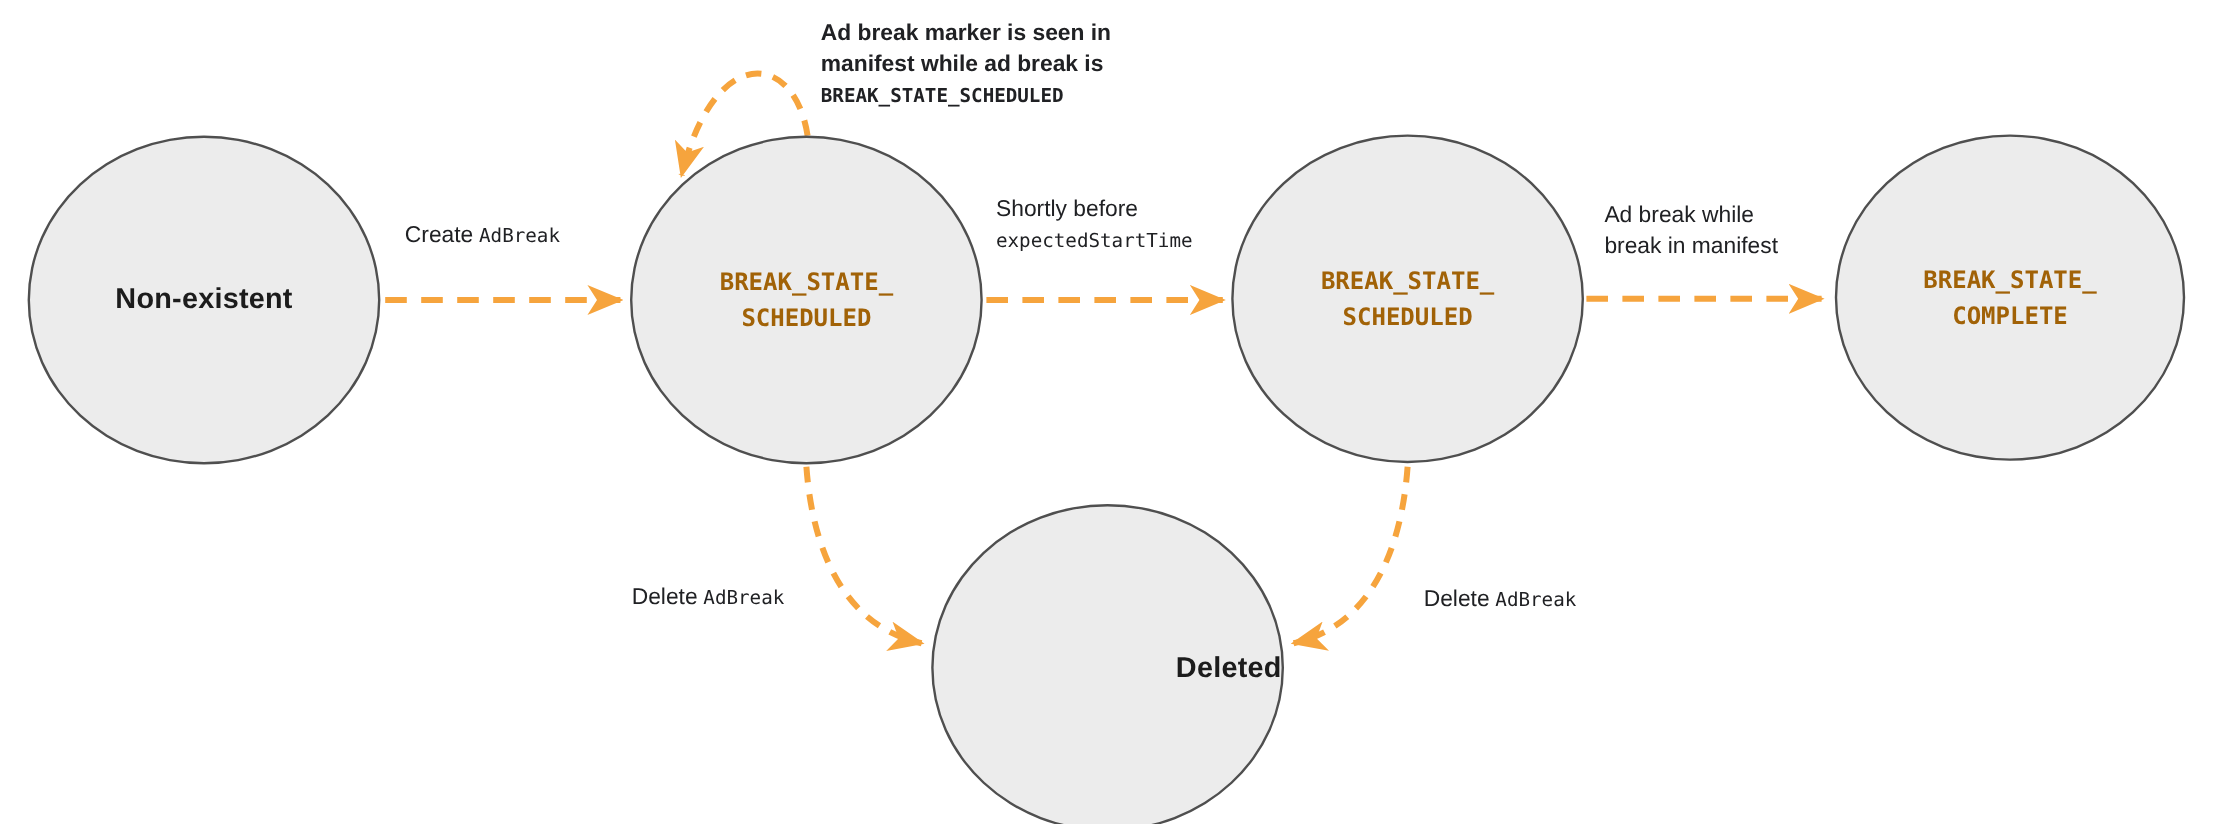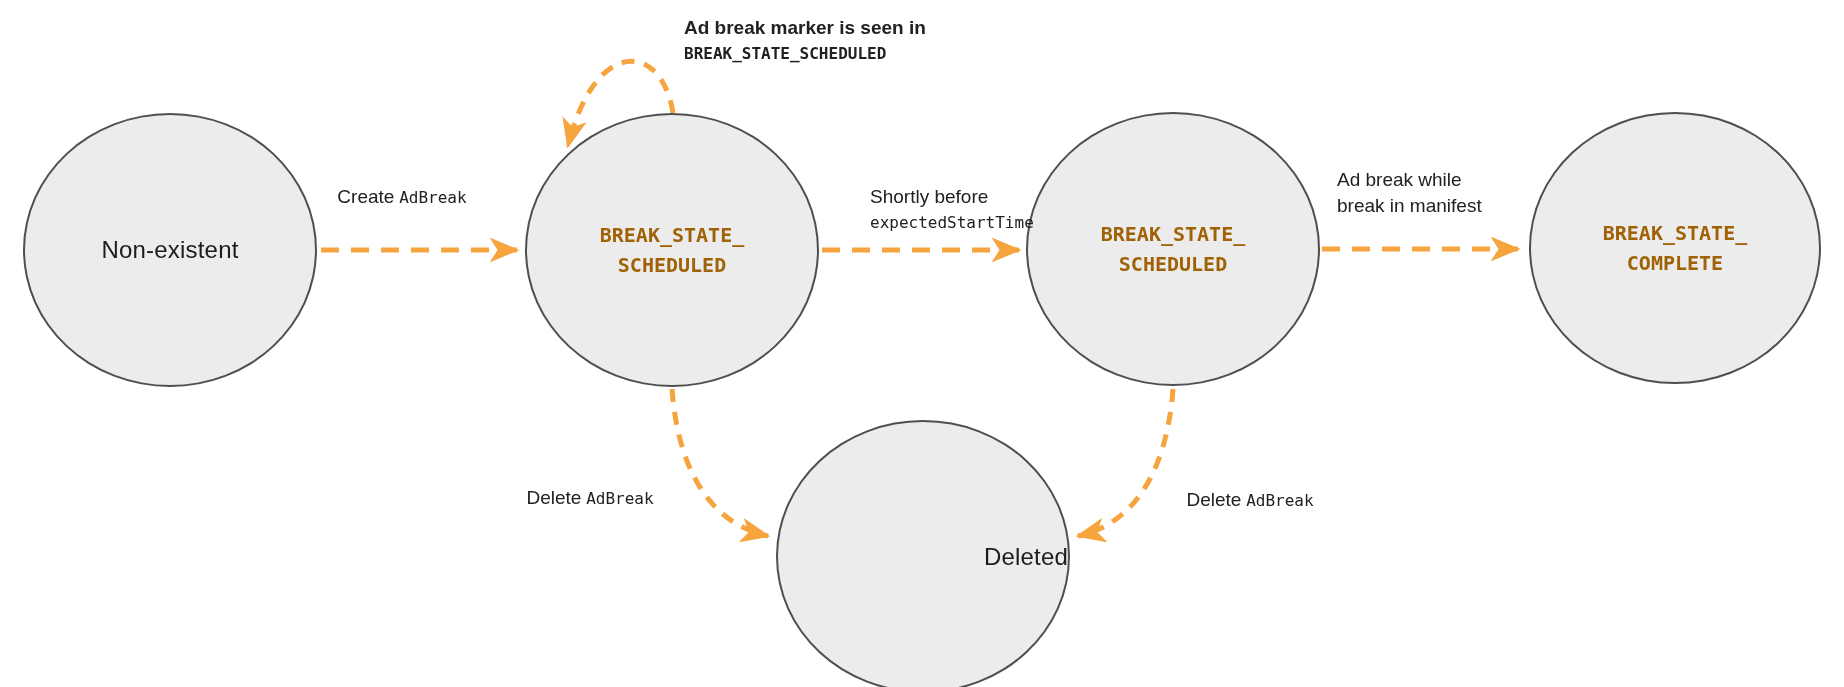--- a/index.html
+++ b/index.html
@@ -27,21 +27,21 @@
     position: absolute;
     border-radius: 50%;
     background: #ECECEC;
     border: 2px solid #4F4F4F;
     display: flex;
     align-items: center;
     justify-content: center;
     text-align: center;
   }
   .node-label-sans {
-    font-weight: normal;
+    font-weight: bold;
     font-size: 24px;
     color: #1c1c1c;
     letter-spacing: 0.2px;
   }
   .node-label-mono {
     font-family: "DejaVu Sans Mono", monospace;
     font-weight: bold;
     font-size: 20px;
     line-height: 1.5;
     color: #a16207;
@@ -107,24 +107,25 @@
   <div class="node" style="left:776px; top:420px; width:294px; height:273px;justify-content:flex-end;">
     <div class="node-label-sans">Deleted</div>
   </div>
 
   <div class="edge-label centered" style="left:302px; top:184px; width:200px;">
     <span>Create</span><span class="code inline-code">AdBreak</span>
   </div>
 
   <div class="edge-label" style="left:684px; top:15px;font-weight:bold;">
     <div>Ad break marker is seen in</div>
+    <div>manifest while ad break is</div>
     <div class="code">BREAK_STATE_SCHEDULED</div>
   </div>
 
-  <div class="edge-label" style="left:830px; top:184px;margin-left:40px;">
+  <div class="edge-label" style="left:830px; top:162px;">
     <div>Shortly before</div>
     <div class="code">expectedStartTime</div>
   </div>
 
   <div class="edge-label" style="left:1337px; top:167px;">
     <div>Ad break while</div>
     <div>break in manifest</div>
   </div>
 
   <div class="edge-label centered" style="left:490px; top:485px; width:200px;">

